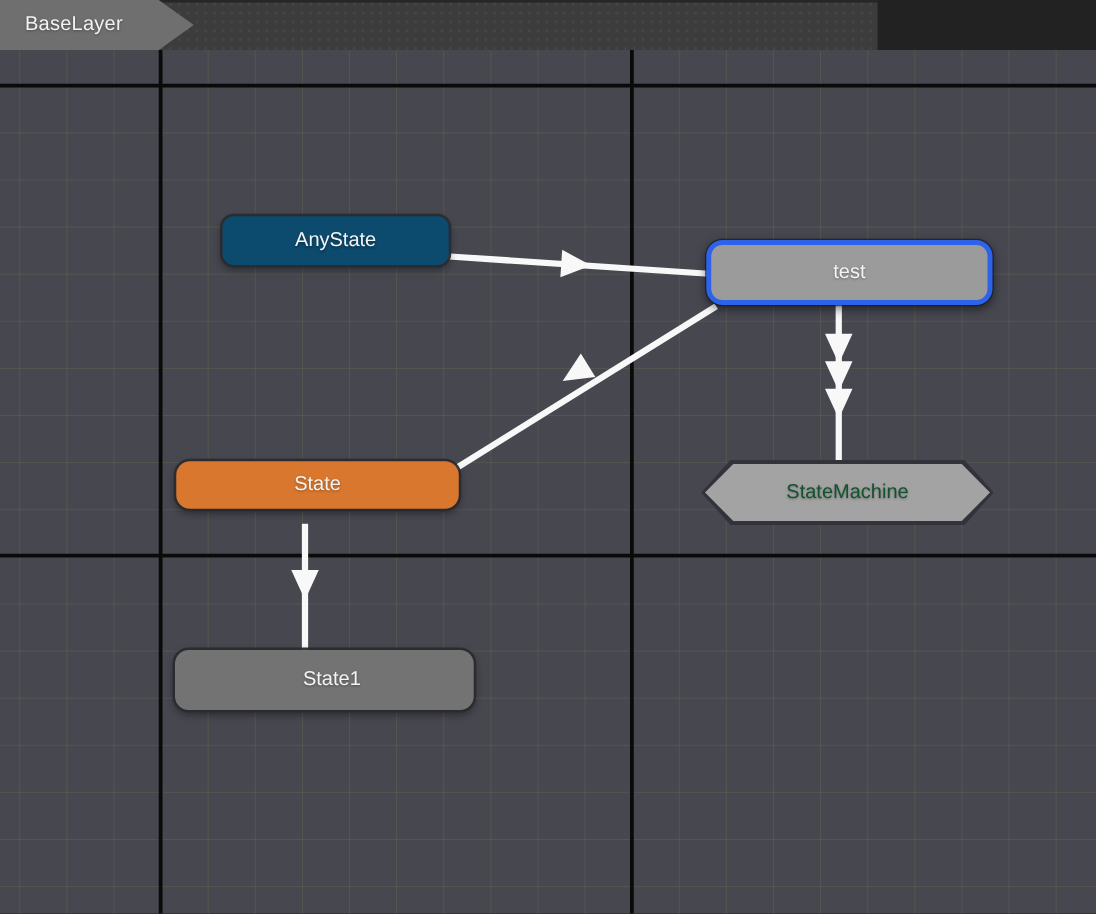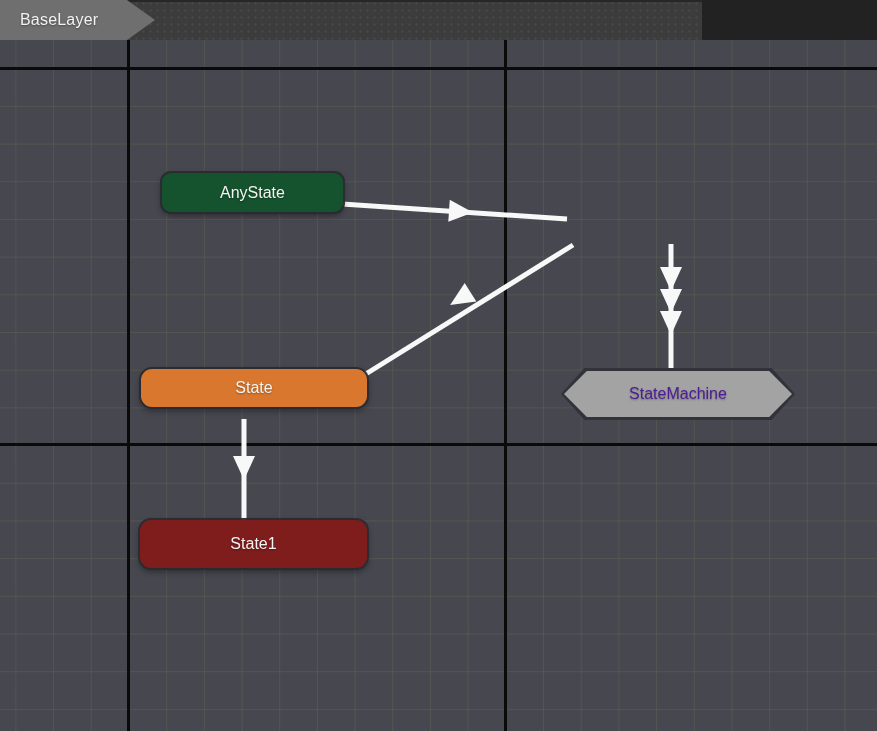--- a/index.html
+++ b/index.html
@@ -78,21 +78,21 @@
     position:absolute; z-index:10; cursor:pointer;
   }
   #node-statemachine .hex-border{
     position:absolute; inset:0; background:#32333A;
     clip-path:polygon(0% 50%, 10% 0%, 90% 0%, 100% 50%, 90% 100%, 10% 100%);
   }
   #node-statemachine .hex-fill{
     position:absolute; left:3px; right:3px; top:3px; bottom:3px;
     clip-path:polygon(0% 50%, 10% 0%, 90% 0%, 100% 50%, 90% 100%, 10% 100%);
     display:flex; align-items:center; justify-content:center;
-    color:#4c1d95; font-size:16px; text-shadow:0 1px 2px rgba(0,0,0,0.35);
+    color:#14532d; font-size:16px; text-shadow:0 1px 2px rgba(0,0,0,0.35);
   }
   .node-label{pointer-events:none;}
 </style>
 </head>
 <body>
 
 <div id="app">
 
   <div id="topbar">
     <div class="crumb">
@@ -124,33 +124,38 @@
       <polygon class="arrow-head" points="14,0 -10,11 -10,-11" transform="translate(671,299) rotate(90)" style="fill: rgb(248, 248, 248);"></polygon>
       <polygon class="arrow-head" points="14,0 -10,11 -10,-11" transform="translate(671,321) rotate(90)" style="fill: rgb(248, 248, 248);"></polygon>
     </g>
 
     <g>
       <line class="edge-stroke" x1="244" y1="419" x2="244" y2="520" style="stroke: rgb(248, 248, 248);"></line>
       <polygon class="arrow-head" points="14,0 -10,11 -10,-11" transform="translate(244,466) rotate(90)" style="fill: rgb(248, 248, 248);"></polygon>
     </g>
   </svg>
 
-  <div class="node" id="node-anystate" style="background: #14532d;">
+  <div class="node" id="node-anystate" style="background: #0c4a6e; margin-left: 16px;">
     <span class="node-label">AnyState</span>
   </div>
 
+  <div id="node-test" style="background: rgb(45, 99, 232);">
+    <div class="fill" style="background: rgb(155, 155, 155);">
+      <span class="node-label">test</span>
+    </div>
+  </div>
 
   <div class="node" id="node-state" style="background: rgb(217, 119, 46);">
     <span class="node-label">State</span>
   </div>
 
   <div id="node-statemachine">
     <div class="hex-border"></div>
     <div class="hex-fill" style="background: rgb(163, 163, 163);">
       <span class="node-label">StateMachine</span>
     </div>
   </div>
 
-  <div class="node" id="node-state1" style="background: #7f1d1d;">
+  <div class="node" id="node-state1" style="background: #737373; padding-left: 12px;">
     <span class="node-label">State1</span>
   </div>
 
 </div>
 
 </body></html>

